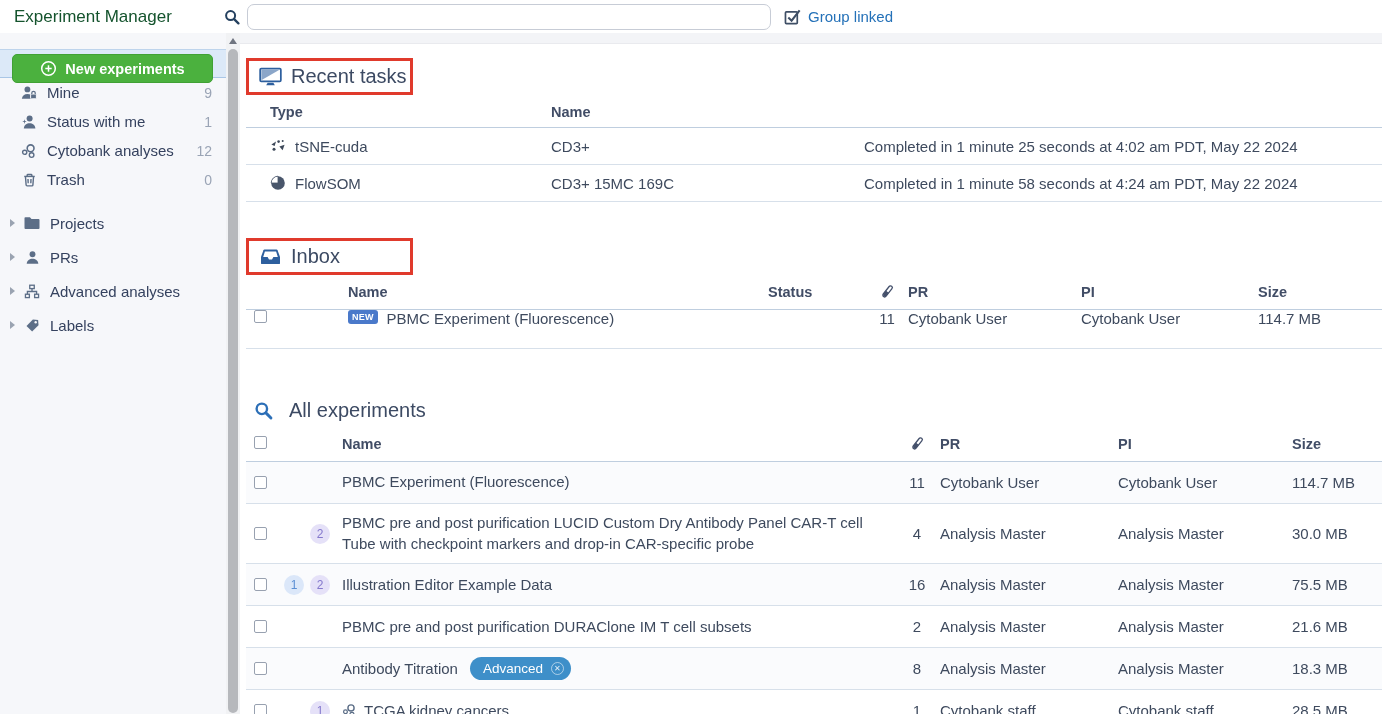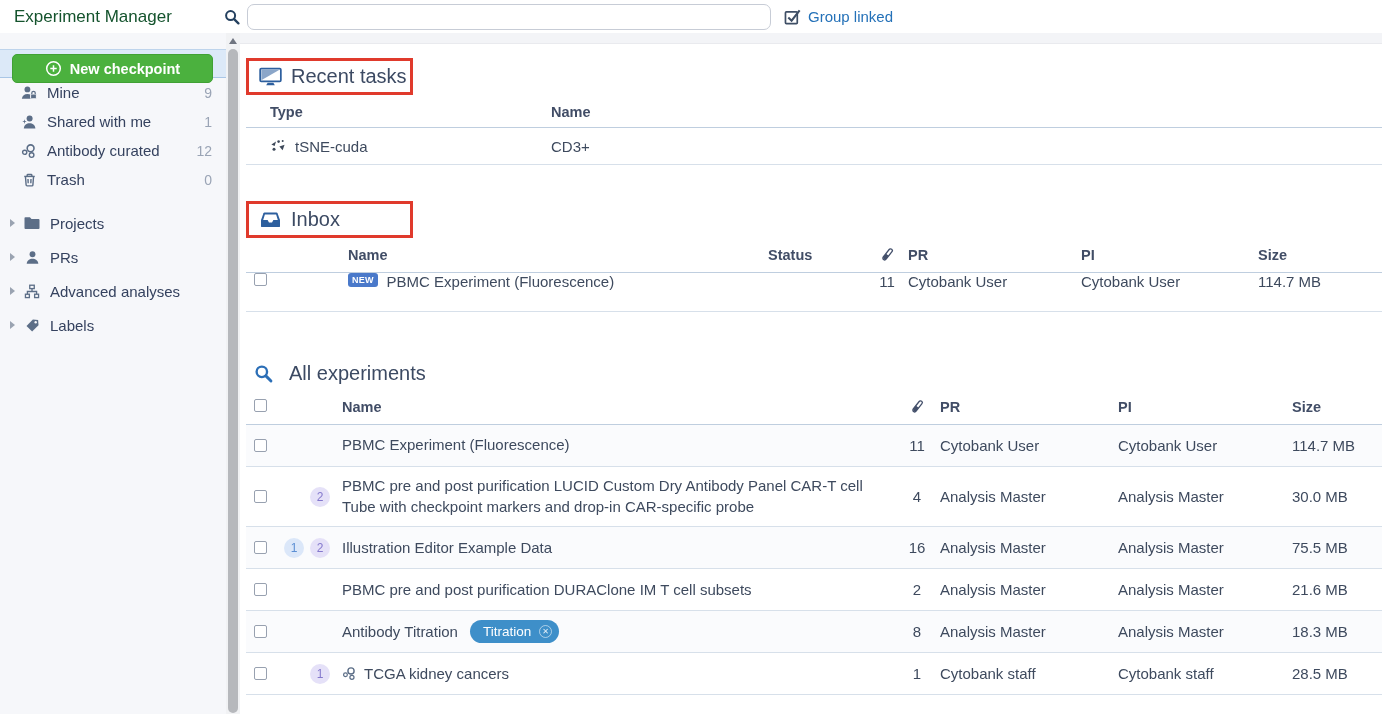--- a/index.html
+++ b/index.html
@@ -103,21 +103,21 @@
 
   <div class="sidebar">
     <button class="new-exp">
       <span class="icn">
         <svg width="17" height="17" viewBox="0 0 18 18" fill="none" stroke="#fff" stroke-width="1.6">
             <circle cx="9" cy="9" r="7.2"></circle>
             <line x1="9" y1="5.6" x2="9" y2="12.4"></line>
             <line x1="5.6" y1="9" x2="12.4" y2="9"></line>
           </svg>
       </span>
-      <span>New checkpoint</span>
+      <span>New experiments</span>
     </button>
     <ul class="flist" id="filters">
         <li class="sel">
           <span class="icn">
             <svg width="15" height="15" viewBox="0 0 16 16">
               <circle cx="6.6" cy="6.6" r="4.3" fill="none" stroke="currentColor" stroke-width="2"></circle>
               <line x1="9.9" y1="9.9" x2="14.2" y2="14.2" stroke="currentColor" stroke-width="2.3" stroke-linecap="round"></line>
             </svg>
           </span>
           <span class="lbl">All</span>
@@ -136,32 +136,32 @@
           <span class="cnt">9</span>
         </li>
         <li>
           <span class="icn">
             <svg width="16" height="16" viewBox="0 0 16 16" fill="currentColor">
               <circle cx="8.6" cy="4.6" r="3"></circle>
               <path d="M2.8,14.4 C3.2,10.8 5.6,9.2 8.6,9.2 C11.6,9.2 14,10.8 14.4,14.4 Z"></path>
               <path d="M1.2,7.6 l1.8,-0.5 l0.5,-1.8 l0.5,1.8 l1.8,0.5 l-1.8,0.5 l-0.5,1.8 l-0.5,-1.8 Z"></path>
             </svg>
           </span>
-          <span class="lbl">Shared with me</span>
+          <span class="lbl">Status with me</span>
           <span class="cnt">1</span>
         </li>
         <li>
           <span class="icn">
             <svg width="16" height="16" viewBox="0 0 16 16" fill="none" stroke="currentColor">
               <circle cx="9.6" cy="5.3" r="3.4" stroke-width="1.6"></circle>
               <circle cx="3.7" cy="9.3" r="2.1" stroke-width="1.4"></circle>
               <circle cx="10.6" cy="12.1" r="2.3" stroke-width="1.4"></circle>
             </svg>
           </span>
-          <span class="lbl">Antibody curated</span>
+          <span class="lbl">Cytobank analyses</span>
           <span class="cnt">12</span>
         </li>
         <li>
           <span class="icn">
             <svg width="15" height="16" viewBox="0 0 16 16" fill="none" stroke="currentColor" stroke-width="1.5">
               <path d="M2.4,4.2 h11.2"></path>
               <path d="M5.5,4 V2.9 a0.8,0.8 0 0 1 0.8,-0.8 h3.4 a0.8,0.8 0 0 1 0.8,0.8 V4"></path>
               <path d="M3.7,4.5 l0.7,8.9 a1,1 0 0 0 1,0.9 h5.2 a1,1 0 0 0 1,-0.9 l0.7,-8.9"></path>
               <line x1="6.4" y1="7" x2="6.6" y2="11.5"></line>
               <line x1="9.6" y1="7" x2="9.4" y2="11.5"></line>
@@ -248,20 +248,34 @@
                     <path d="M1.4,6.6 L6,3.4 L4.6,7.9 Z"></path>
                     <path d="M9.4,8.6 L14.6,6.8 L12.6,12.3 Z"></path>
                     <circle cx="8.6" cy="3.6" r="1.3"></circle>
                     <circle cx="4" cy="11.3" r="1.5"></circle>
                     <circle cx="12.7" cy="3.1" r="1"></circle>
                   </svg>
                 </span>
                 <span>tSNE-cuda</span>
               </div>
               <div class="cell">CD3+</div>
+              <div class="cell">Completed in 1 minute 25 seconds at 4:02 am PDT, May 22 2024</div>
+            </div>
+            <div class="grid rt-grid trow rt-row">
+              <div class="cell type-cell">
+                <span class="icn">
+                  <svg width="16" height="16" viewBox="0 0 16 16">
+                    <circle cx="8" cy="8" r="6.8" fill="#49566b"></circle>
+                    <path d="M8,8 L8,1.2 A6.8,6.8 0 0 0 1.2,8 Z" fill="#fff" stroke="#49566b" stroke-width="0.8"></path>
+                  </svg>
+                </span>
+                <span>FlowSOM</span>
+              </div>
+              <div class="cell">CD3+ 15MC 169C</div>
+              <div class="cell">Completed in 1 minute 58 seconds at 4:24 am PDT, May 22 2024</div>
             </div>
           </div>
       </div>
     </section>
 
     <section>
       <div class="ann-box mt36">
         <span class="icn">
           <svg width="23" height="19" viewBox="0 0 24 20" fill="#2d5f9e">
               <path d="M2,17 V10.4 L4.6,3.3 A1.1,1.1 0 0 1 5.6,2.6 h12.8 a1.1,1.1 0 0 1 1,0.7 L22,10.4 V17 a1,1 0 0 1 -1,1 H3 a1,1 0 0 1 -1,-1 Z"></path>
@@ -388,21 +402,21 @@
               <div class="cell">Analysis Master</div>
               <div class="cell">21.6 MB</div>
             </div>
             <div class="grid ae-grid trow ae-row stripe">
               <div class="cell sel-cell">
                 <input class="cb" type="checkbox" style="">
               </div>
               <div class="cell name-cell">
                 <span>Antibody Titration</span>
                 <span class="pill">
-                  <span>Titration</span>
+                  <span>Advanced</span>
                   <span class="pill-x">✕</span>
                 </span>
               </div>
               <div class="cell center">8</div>
               <div class="cell">Analysis Master</div>
               <div class="cell">Analysis Master</div>
               <div class="cell">18.3 MB</div>
             </div>
             <div class="grid ae-grid trow ae-row">
               <div class="cell sel-cell">

